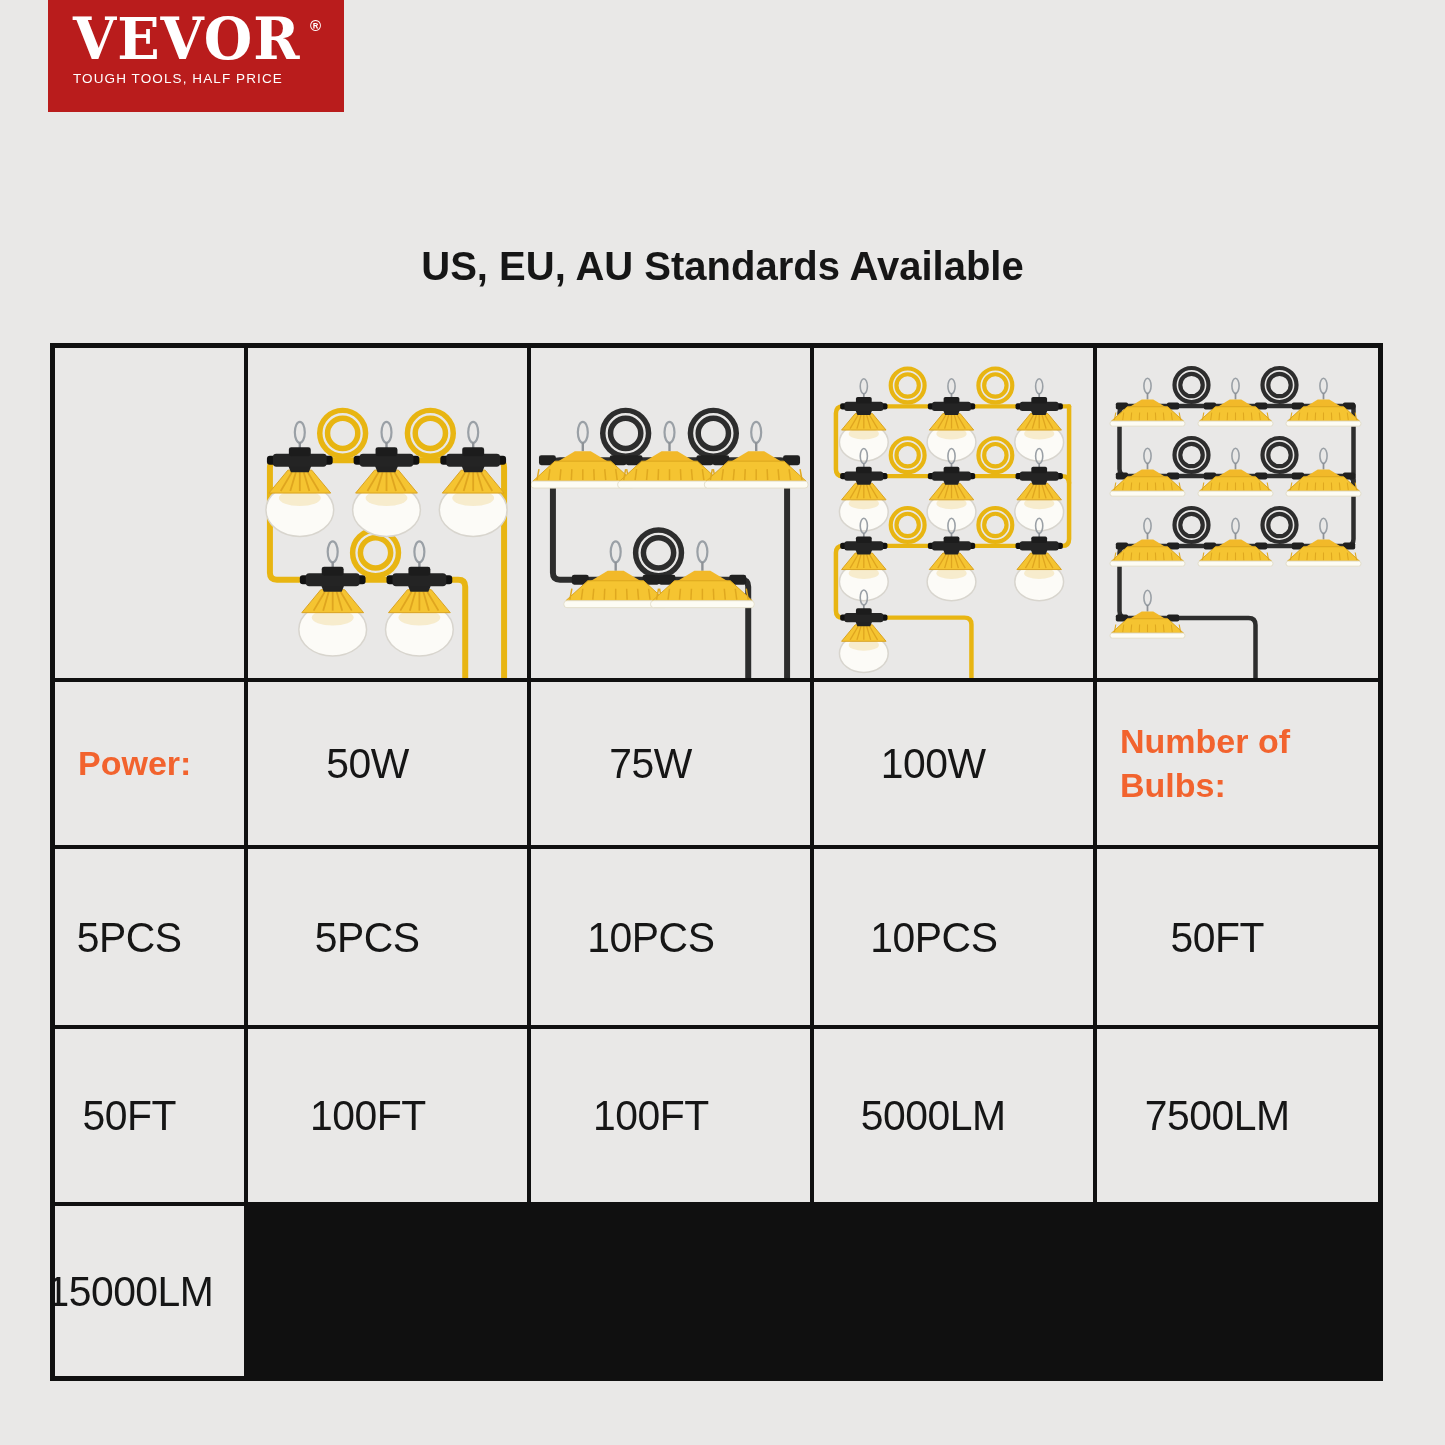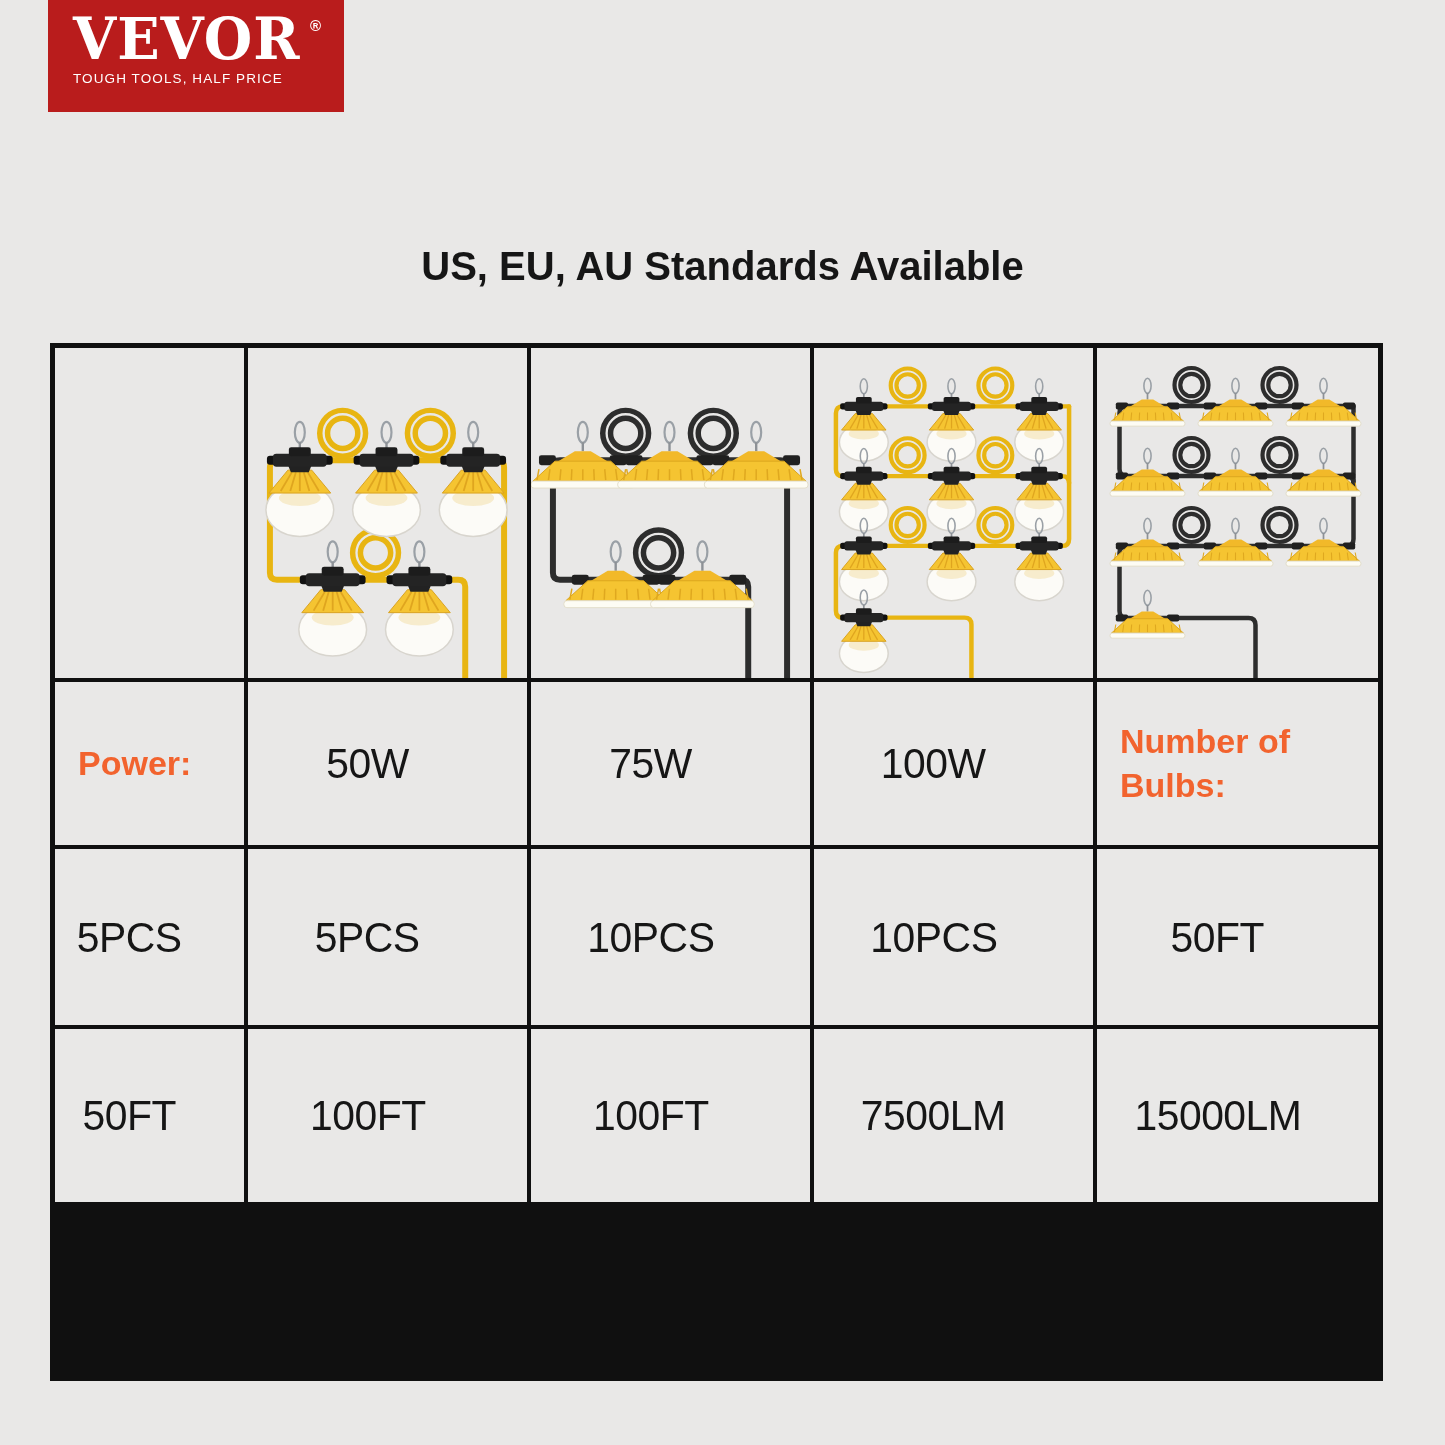--- a/index.html
+++ b/index.html
@@ -592,19 +592,22 @@
         <span>50FT</span>
       </div>
     <div class="cell value">
         <span>100FT</span>
       </div>
     <div class="cell value">
         <span>100FT</span>
       </div>
 
     <div class="cell value">
+        <span>5000LM</span>
+      </div>
+    <div class="cell value">
         <span>7500LM</span>
       </div>
     <div class="cell value">
         <span>15000LM</span>
       </div>
   </div>
 </div>
 
 </body></html>

